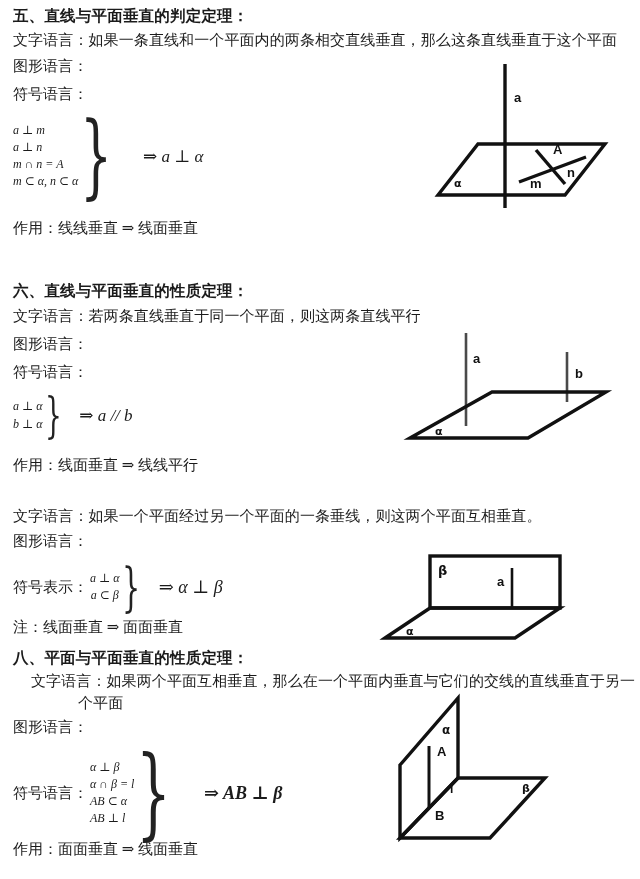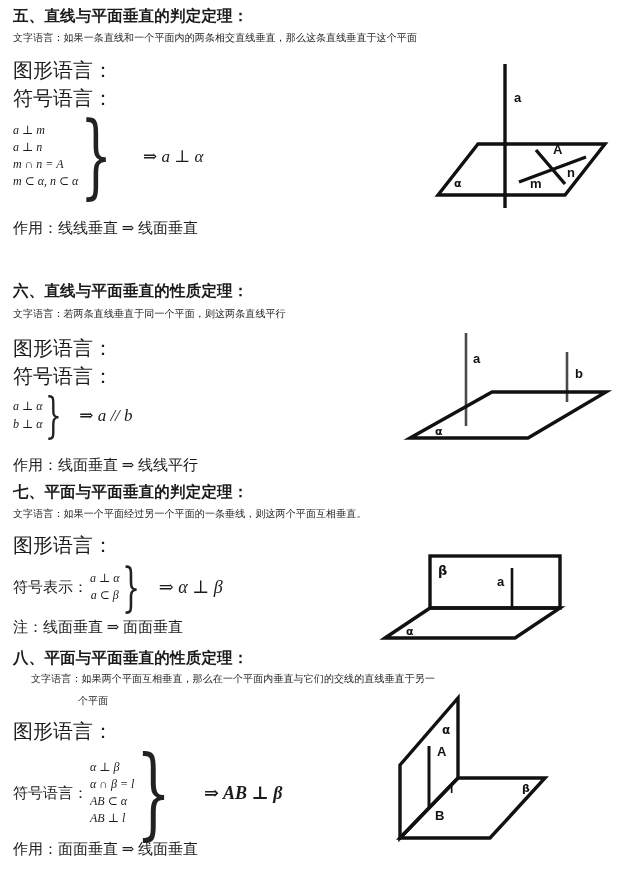--- a/index.html
+++ b/index.html
@@ -22,26 +22,26 @@
   }
   
   .abs { position: absolute; }
   .heading {
     font-weight: bold;
     font-size: 15.5px;
     letter-spacing: 0.2px;
     white-space: nowrap;
   }
   .body-line {
-    font-size: 10px;
+    font-size: 15px;
     letter-spacing: 0.1px;
     white-space: nowrap;
   }
   .label-line {
-    font-size: 20px;
+    font-size: 15px;
     white-space: nowrap;
   }
   .note-line {
     font-size: 15px;
     white-space: nowrap;
   }
   
   .math {
     font-family: "Liberation Serif", "DejaVu Serif", serif;
     font-style: italic;
@@ -174,21 +174,20 @@
 
       <line x1="177" y1="22" x2="177" y2="72" stroke="#4a4a4a" stroke-width="2.6"></line>
 
       <polygon points="20,108 102,62 216,62 138,108" fill="none" stroke="#111" stroke-width="3.4" stroke-linejoin="miter"></polygon>
       <text class="fig-text" x="83" y="33" font-size="13">a</text>
       <text class="fig-text" x="185" y="48" font-size="13">b</text>
       <text class="fig-text-greek" x="45" y="105" font-size="11">α</text>
     </svg>
   </div>
 
-  <div class="abs heading" style="left:13px; top:482px;">七、平面与平面垂直的判定定理：</div>
 
   <div class="abs body-line" style="left:13px; top:507px;">文字语言：如果一个平面经过另一个平面的一条垂线，则这两个平面互相垂直。</div>
 
   <div class="abs label-line" style="left:13px; top:532px;">图形语言：</div>
 
   <div class="sys" style="left:13px; top:562px;text-align:center;">
     <span class="inline-label">符号表示：</span>
     <div class="sys-rows">
       <div class="row math">a ⊥ α</div>
       <div class="row math">a ⊂ β</div>

